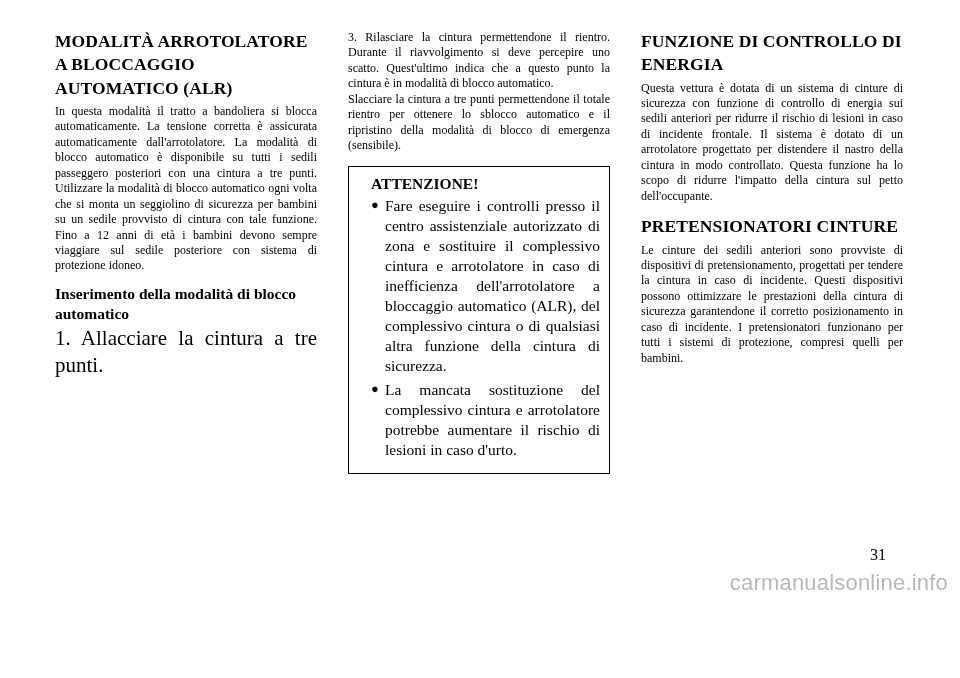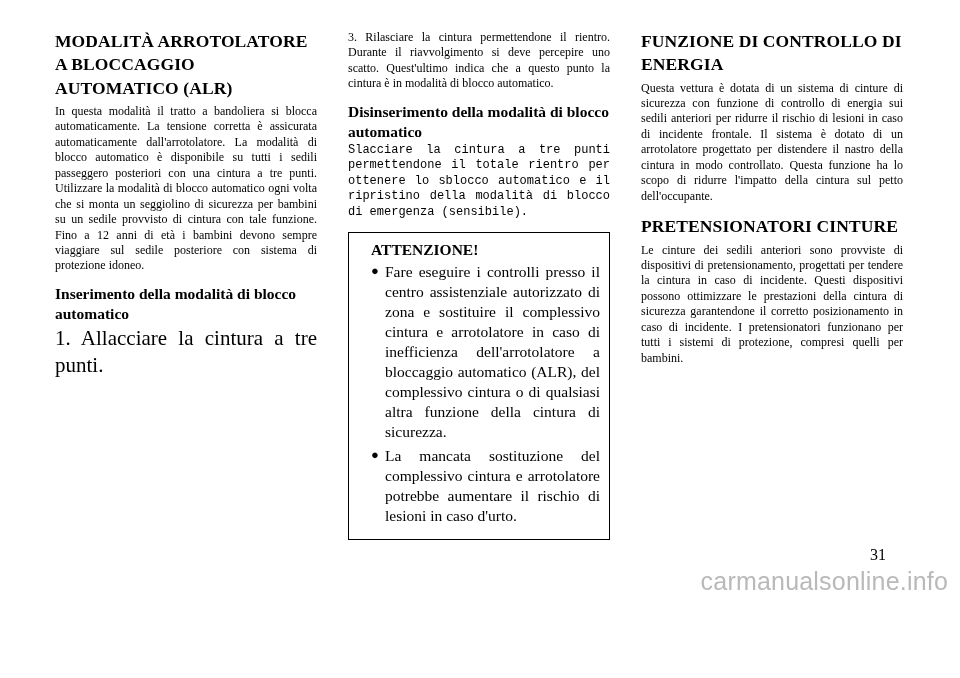--- a/index.html
+++ b/index.html
@@ -109,21 +109,21 @@
     right: 74px;
     bottom: 36px;
     font-size: 16px;
     font-family: "Liberation Serif", serif;
   }
   .watermark {
     position: absolute;
     right: 12px;
     bottom: 4px;
     font-family: "Liberation Sans", sans-serif;
-    font-size: 25px;
+    font-size: 22px;
     color: #b9b9b9;
     letter-spacing: 0.2px;
     text-align: right;
   }
 </style>
 </head>
 <body>
 
 <div class="page">
 
@@ -131,21 +131,20 @@
 
     <div class="col">
       <h2 class="heading">MODALITÀ ARROTOLATORE A BLOCCAGGIO AUTOMATICO (ALR)</h2>
       <p class="body">In questa modalità il tratto a bandoliera si blocca automaticamente. La tensione corretta è assicurata automaticamente dall'arrotolatore. La modalità di blocco automatico è disponibile su tutti i sedili passeggero posteriori con una cintura a tre punti. Utilizzare la modalità di blocco automatico ogni volta che si monta un seggiolino di sicurezza per bambini su un sedile provvisto di cintura con tale funzione. Fino a 12 anni di età i bambini devono sempre viaggiare sul sedile posteriore con sistema di protezione idoneo.</p>
       <h3 class="subheading">Inserimento della modalità di blocco automatico</h3>
       <p class="num-list-item">1. Allacciare la cintura a tre punti.</p>
     </div>
 
     <div class="col">
       <p class="body">3. Rilasciare la cintura permettendone il rientro. Durante il riavvolgimento si deve percepire uno scatto. Quest'ultimo indica che a questo punto la cintura è in modalità di blocco automatico.</p>
-      <h3 class="subheading">Disinserimento della modalità di blocco automatico</h3>
       <p class="body">Slacciare la cintura a tre punti permettendone il totale rientro per ottenere lo sblocco automatico e il ripristino della modalità di blocco di emergenza (sensibile).</p>
 
       <div class="warning-box">
         <div class="warning-title">ATTENZIONE!</div>
         <ul class="warning-list">
           <li>
             <span class="bullet">●</span>
             <span>Fare eseguire i controlli presso il centro assistenziale autorizzato di zona e sostituire il complessivo cintura e arrotolatore in caso di inefficienza dell'arrotolatore a bloccaggio automatico (ALR), del complessivo cintura o di qualsiasi altra funzione della cintura di sicurezza.</span>
           </li>
           <li>

